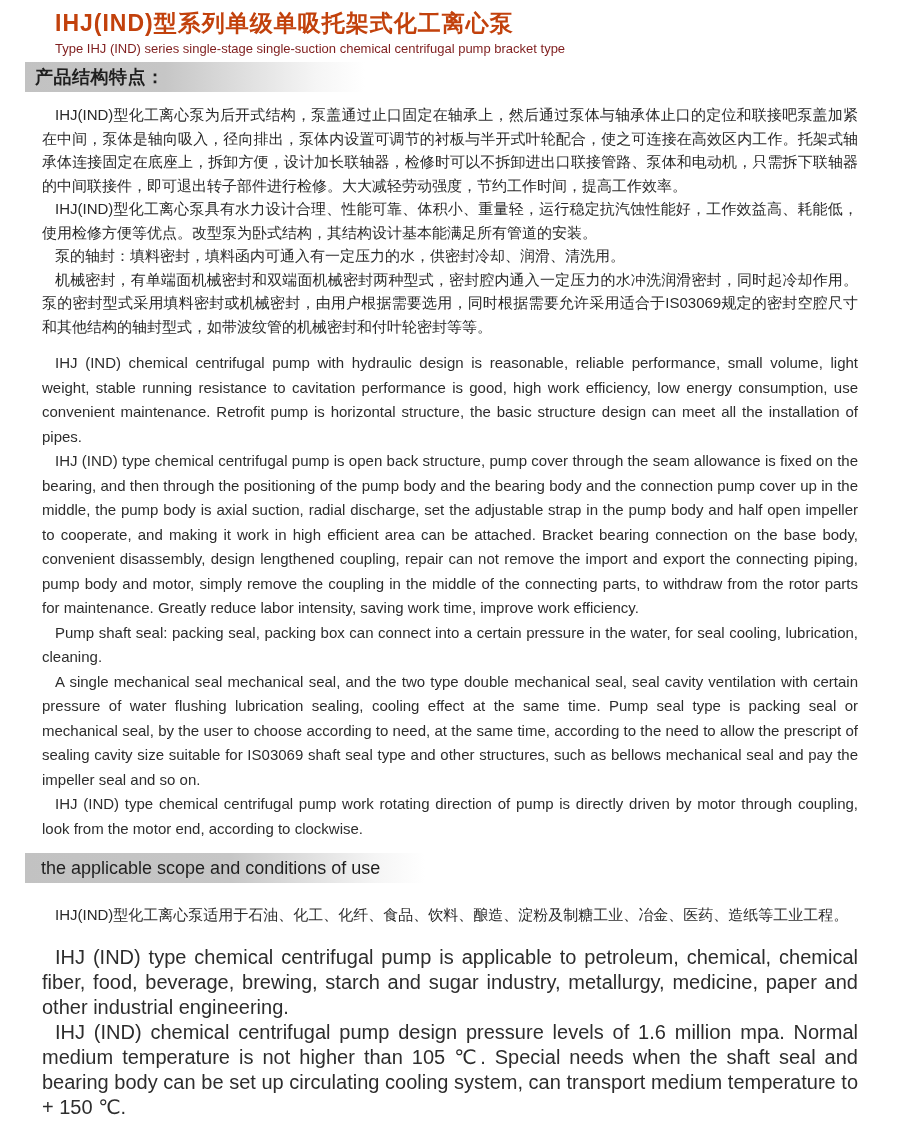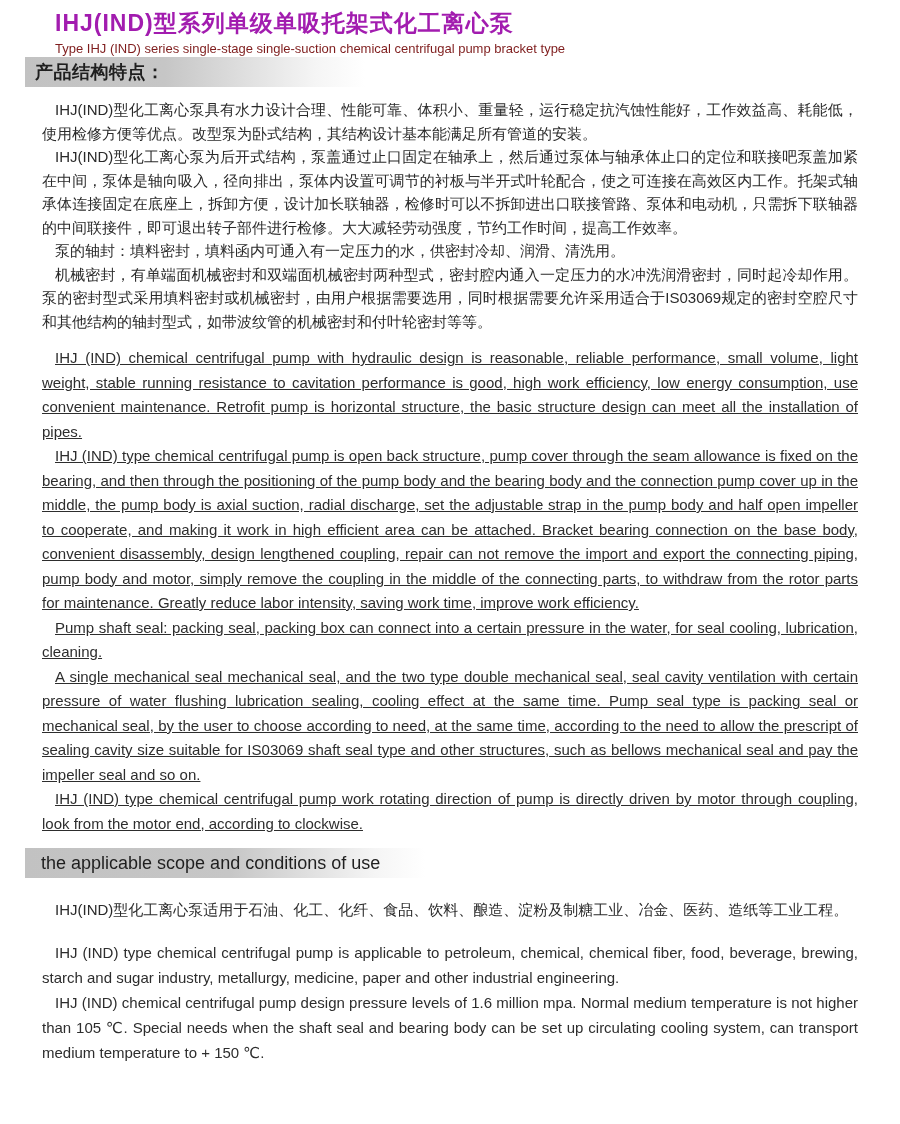--- a/index.html
+++ b/index.html
@@ -18,21 +18,21 @@
   .page {
     padding: 6px 42px 0 42px;
     box-sizing: border-box;
     width: 900px;
   }
   .doc-title {
     margin: 2px 0 0 13px;
     font-size: 23px;
     font-weight: 600;
     letter-spacing: 1px;
-    color: #a21caf;
+    color: #c2410c;
     line-height: 30px;
   }
   .doc-subtitle {
     margin: 2px 0 0 13px;
     font-size: 13px;
     color: #7f1d1d;
     line-height: 17px;
   }
   .section-heading {
     margin-left: -17px;
@@ -48,20 +48,21 @@
   }
   .section-heading .zh-part {
     font-weight: 700;
     letter-spacing: 0.5px;
   }
   .section-heading .en-part {
     font-weight: 500;
     margin-left: 6px;
   }
   .heading-bar-1 {
+    margin-top: 5px;
     background: linear-gradient(to right, #c2c2c2 0px, #c6c6c6 140px, #f5f5f5 290px, #ffffff 340px);
     gap: 32px;
   }
   .heading-bar-2 {
     margin-top: 12px;
     background: linear-gradient(to right, #c2c2c2 0px, #c6c6c6 205px, #f5f5f5 350px, #ffffff 400px);
   }
   .text-block p {
     margin: 0;
     text-align: justify;
@@ -75,54 +76,53 @@
     line-height: 23.5px;
     color: #2a2a2a;
   }
   .en-block-1 {
     margin-top: 13px;
   }
   .en-block-1 p {
     font-size: 15px;
     line-height: 24.5px;
     color: #2d2d2d;
-    text-decoration: underline;
   }
   .zh-block-2 {
     margin-top: 21px;
   }
   .zh-block-2 p {
     font-size: 15px;
     line-height: 22px;
     color: #2a2a2a;
   }
   .en-block-2 {
     margin-top: 19px;
   }
   .en-block-2 p {
-    font-size: 15px;
+    font-size: 20px;
     line-height: 25px;
     color: #2d2d2d;
   }
 </style>
 </head>
 <body>
 
 <div class="page">
 
   <h1 class="doc-title">IHJ(IND)型系列单级单吸托架式化工离心泵</h1>
   <div class="doc-subtitle">Type IHJ (IND) series single-stage single-suction chemical centrifugal pump bracket type</div>
 
   <div class="section-heading heading-bar-1">
     <span class="zh-part">产品结构特点：</span>
   </div>
 
   <div class="text-block zh-block-1">
+    <p>IHJ(IND)型化工离心泵为后开式结构，泵盖通过止口固定在轴承上，然后通过泵体与轴承体止口的定位和联接吧泵盖加紧在中间，泵体是轴向吸入，径向排出，泵体内设置可调节的衬板与半开式叶轮配合，使之可连接在高效区内工作。托架式轴承体连接固定在底座上，拆卸方便，设计加长联轴器，检修时可以不拆卸进出口联接管路、泵体和电动机，只需拆下联轴器的中间联接件，即可退出转子部件进行检修。大大减轻劳动强度，节约工作时间，提高工作效率。</p>
     <p>IHJ(IND)型化工离心泵具有水力设计合理、性能可靠、体积小、重量轻，运行稳定抗汽蚀性能好，工作效益高、耗能低，使用检修方便等优点。改型泵为卧式结构，其结构设计基本能满足所有管道的安装。</p>
-    <p>IHJ(IND)型化工离心泵为后开式结构，泵盖通过止口固定在轴承上，然后通过泵体与轴承体止口的定位和联接吧泵盖加紧在中间，泵体是轴向吸入，径向排出，泵体内设置可调节的衬板与半开式叶轮配合，使之可连接在高效区内工作。托架式轴承体连接固定在底座上，拆卸方便，设计加长联轴器，检修时可以不拆卸进出口联接管路、泵体和电动机，只需拆下联轴器的中间联接件，即可退出转子部件进行检修。大大减轻劳动强度，节约工作时间，提高工作效率。</p>
     <p>泵的轴封：填料密封，填料函内可通入有一定压力的水，供密封冷却、润滑、清洗用。</p>
     <p>机械密封，有单端面机械密封和双端面机械密封两种型式，密封腔内通入一定压力的水冲洗润滑密封，同时起冷却作用。泵的密封型式采用填料密封或机械密封，由用户根据需要选用，同时根据需要允许采用适合于IS03069规定的密封空腔尺寸和其他结构的轴封型式，如带波纹管的机械密封和付叶轮密封等等。</p>
   </div>
 
   <div class="text-block en-block-1">
     <p>IHJ (IND) chemical centrifugal pump with hydraulic design is reasonable, reliable performance, small volume, light weight, stable running resistance to cavitation performance is good, high work efficiency, low energy consumption, use convenient maintenance. Retrofit pump is horizontal structure, the basic structure design can meet all the installation of pipes.</p>
     <p>IHJ (IND) type chemical centrifugal pump is open back structure, pump cover through the seam allowance is fixed on the bearing, and then through the positioning of the pump body and the bearing body and the connection pump cover up in the middle, the pump body is axial suction, radial discharge, set the adjustable strap in the pump body and half open impeller to cooperate, and making it work in high efficient area can be attached. Bracket bearing connection on the base body, convenient disassembly, design lengthened coupling, repair can not remove the import and export the connecting piping, pump body and motor, simply remove the coupling in the middle of the connecting parts, to withdraw from the rotor parts for maintenance. Greatly reduce labor intensity, saving work time, improve work efficiency.</p>
     <p>Pump shaft seal: packing seal, packing box can connect into a certain pressure in the water, for seal cooling, lubrication, cleaning.</p>
     <p>A single mechanical seal mechanical seal, and the two type double mechanical seal, seal cavity ventilation with certain pressure of water flushing lubrication sealing, cooling effect at the same time. Pump seal type is packing seal or mechanical seal, by the user to choose according to need, at the same time, according to the need to allow the prescript of sealing cavity size suitable for IS03069 shaft seal type and other structures, such as bellows mechanical seal and pay the impeller seal and so on.</p>
     <p>IHJ (IND) type chemical centrifugal pump work rotating direction of pump is directly driven by motor through coupling, look from the motor end, according to clockwise.</p>

